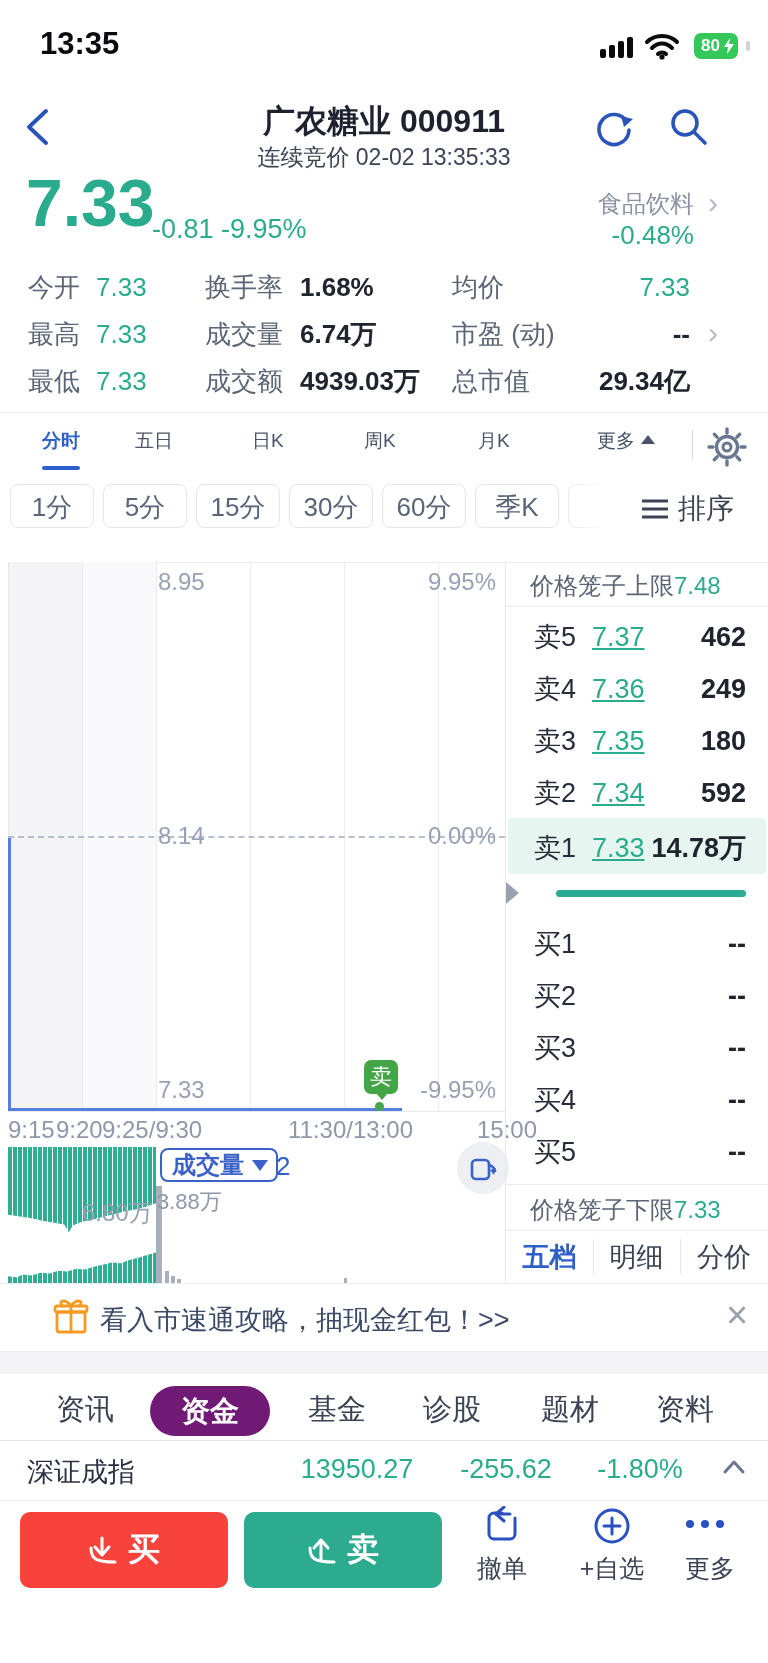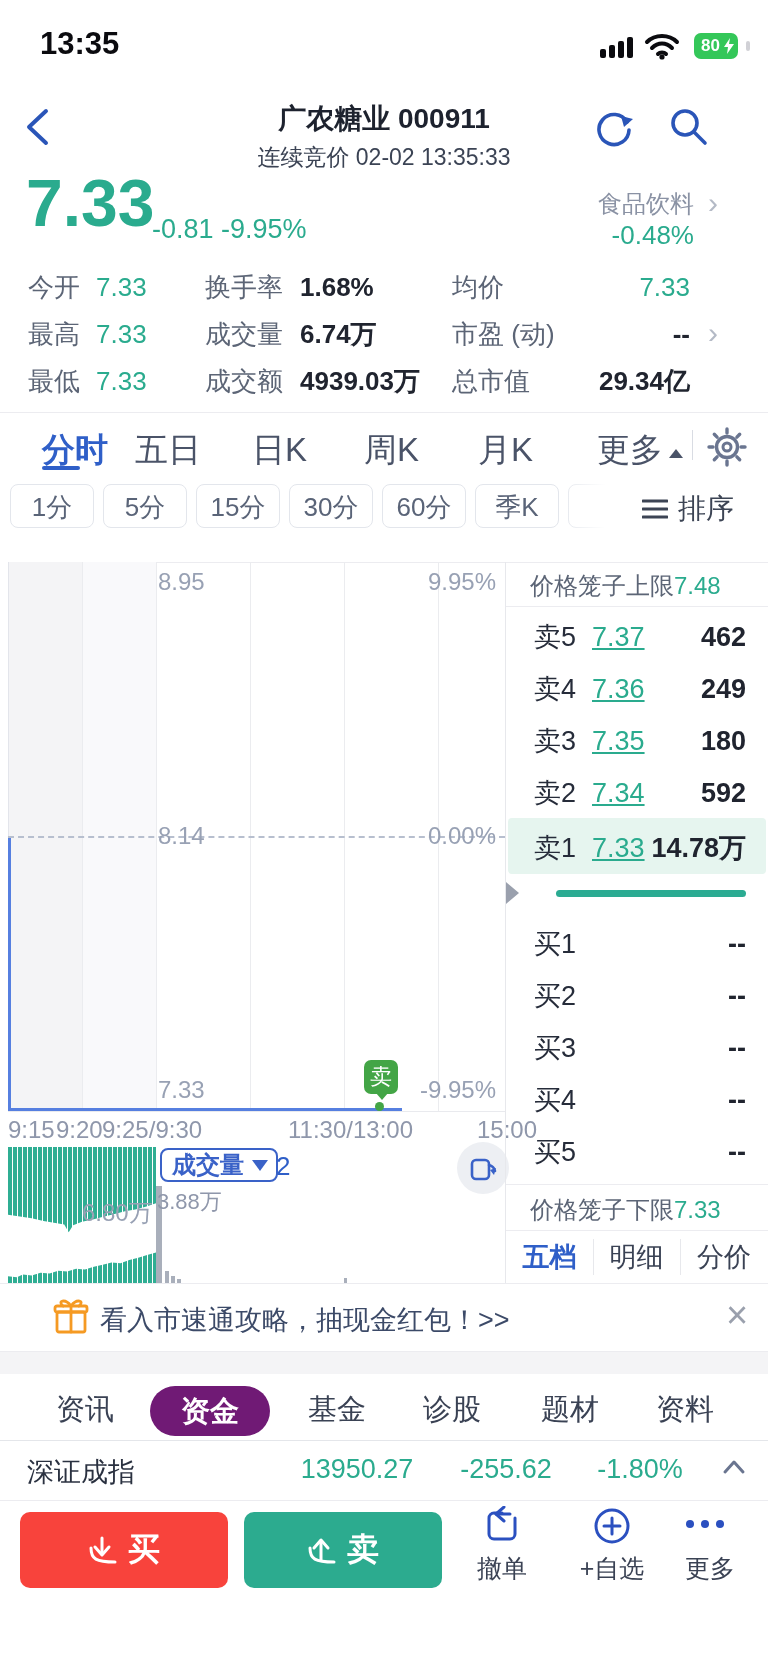--- a/index.html
+++ b/index.html
@@ -16,42 +16,42 @@
   .st-time{left:40px;top:26px;font-size:31px;font-weight:bold;color:#0b0b0f;}
   .sig{left:600px;top:36px;width:34px;height:22px;}
   .sig i{position:absolute;bottom:0;width:6px;background:#0b0b0f;border-radius:2px;}
   .wifi{left:644px;top:33px;}
   .batt{left:694px;top:33px;width:38px;height:26px;background:#d1d1d6;border-radius:8px;}
   .batt-in{position:absolute;left:0;top:0;width:44px;height:26px;background:#34c759;border-radius:7px;}
   .batt-txt{position:absolute;left:7px;top:3px;font-size:17px;font-weight:bold;color:#fff;}
   .batt-nub{position:absolute;left:52px;top:8px;width:4px;height:10px;background:#d1d1d6;border-radius:2px;}
 
   
-  .hd-title{left:0;top:100px;width:768px;text-align:center;font-size:28px;font-weight:bold;color:#1d222e;}
+  .hd-title{left:0;top:100px;width:768px;text-align:center;font-size:32px;font-weight:bold;color:#1d222e;}
   .hd-sub{left:0;top:142px;width:768px;text-align:center;font-size:23px;color:#3b4354;}
   .icon-btn{cursor:pointer;}
 
   
   .q-price{left:26px;top:170px;font-size:66px;font-weight:bold;color:#2aab8e;line-height:1;}
   .q-chg{left:152px;top:214px;font-size:27px;color:#2aab8e;}
   .q-sector{right:74px;top:188px;font-size:24px;color:#8a92a4;}
   .q-sector-chv{right:50px;top:186px;font-size:30px;color:#b4bac6;}
   .q-sector-chg{right:74px;top:220px;font-size:26px;color:#2aab8e;}
 
   
   .stat{font-size:26px;height:30px;line-height:30px;}
   .c1l{left:28px;}  .c1v{left:96px;}
   .c2l{left:205px;} .c2v{left:300px;font-weight:600;color:#20242f;}
   .c3l{left:452px;} .c3v{left:452px;width:238px;text-align:right;font-weight:600;}
   .row1{top:272px;} .row2{top:319px;} .row3{top:366px;}
   .pe-chv{right:50px;top:316px;font-size:30px;color:#b4bac6;}
   .hline{background:#ececf0;height:1px;}
 
   
-  .ptab{top:428px;font-size:33px;color:#4a5368;}
+  .ptab{top:428px;font-size:19px;color:#4a5368;}
   .ptab.active{color:#2f5fc8;font-weight:bold;}
   .ptab-ul{left:42px;top:466px;width:38px;height:4px;background:#2f5fc8;border-radius:2px;}
   .tri-up{display:inline-block;width:0;height:0;border-left:7px solid transparent;border-right:7px solid transparent;border-bottom:9px solid #4a5368;margin-left:6px;transform:translateY(-3px);}
   .vdiv{left:692px;top:430px;width:1px;height:30px;background:#d9dce3;}
 
   
   .ibtn{top:484px;width:84px;height:44px;line-height:44px;text-align:center;font-size:26px;color:#5a6478;
         border:1px solid #e3e6ec;border-radius:8px;background:#fff;box-sizing:border-box;}
   .fadeov{left:560px;top:480px;width:208px;height:54px;background:linear-gradient(90deg,rgba(255,255,255,0) 0,#fff 45px);}
   .sort{left:640px;top:490px;font-size:28px;color:#3c4454;}

